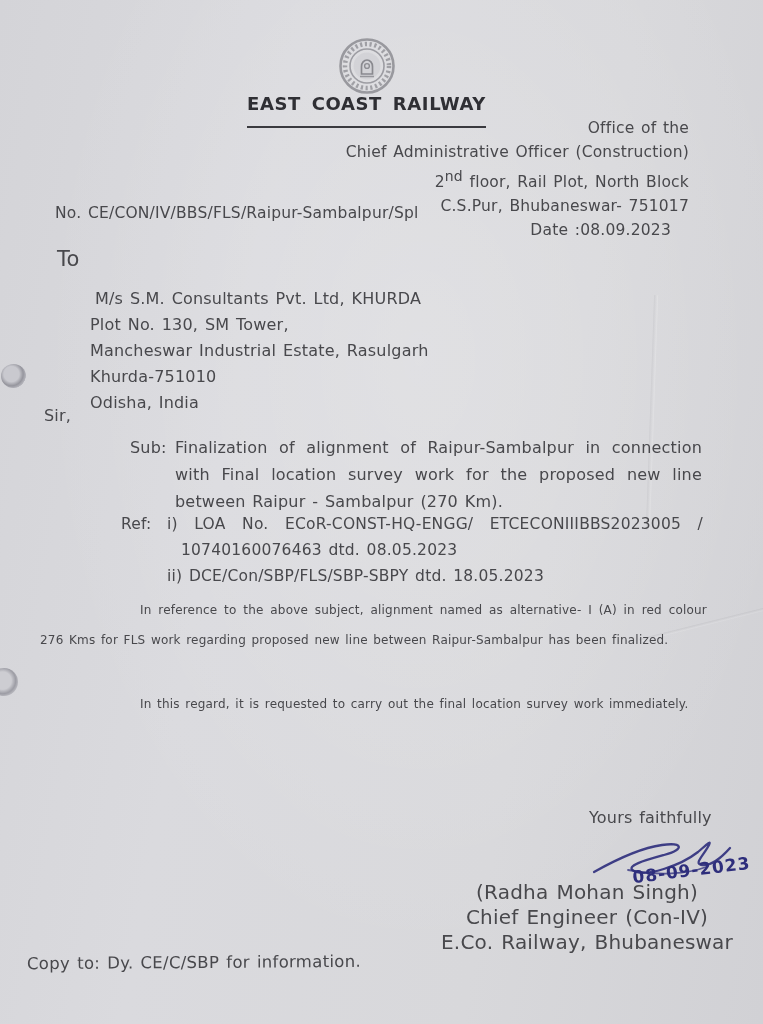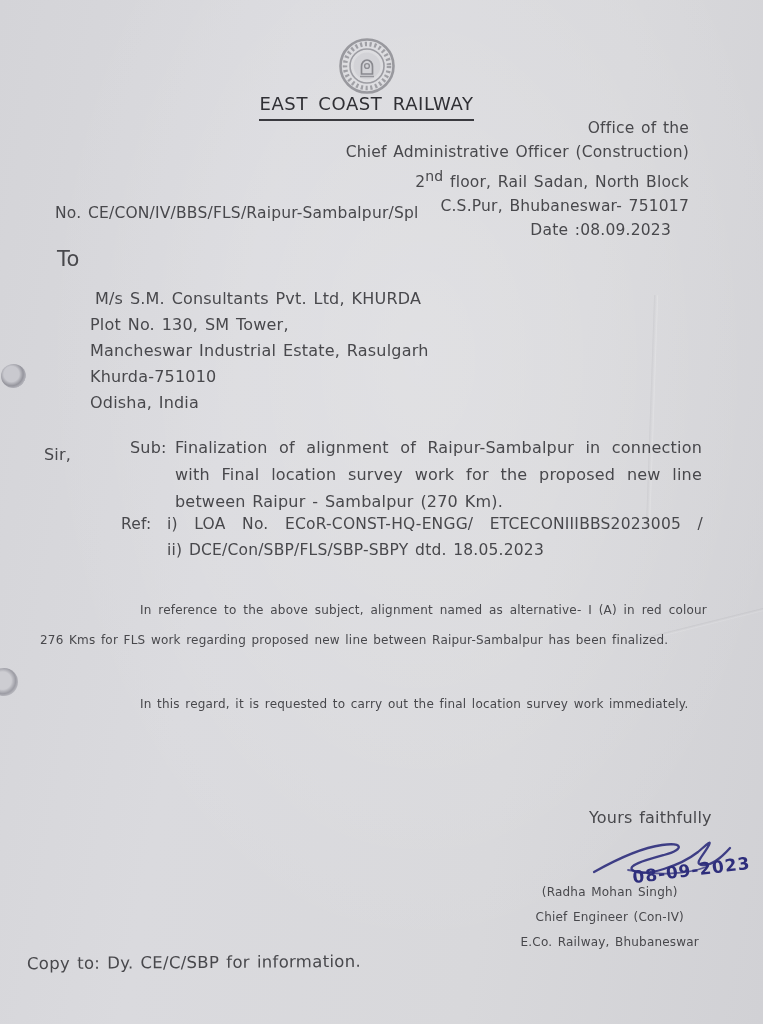--- a/index.html
+++ b/index.html
@@ -50,25 +50,25 @@
   .letterhead {
     position: absolute;
     top: 36px; left: 0; width: 100%;
     display: flex; flex-direction: column; align-items: center;
     transform: translateX(-15px);
   }
   .emblem { width: 60px; height: 60px; opacity: 0.82; }
   .railway-name {
     margin-top: -3px;
     font-size: 18px;
-    font-weight: normal;
+    font-weight: bold;
     letter-spacing: 0.6px;
     color: #2f2f34;
     border-bottom: 2.5px solid #3a3a3f;
-    padding-bottom: 5px;
+    padding-bottom: 12px;
     word-spacing: 4px;
   }
   
   .office-block {
     position: absolute;
     top: 116px; right: 74px;
     text-align: right;
     font-size: 15.5px;
     line-height: 24px;
     white-space: nowrap;
@@ -82,21 +82,21 @@
     white-space: nowrap;
   }
   .to-label { position: absolute; left: 57px; top: 247px; font-size: 21px; }
   .recipient {
     position: absolute;
     left: 90px; top: 286px;
     font-size: 16px;
     line-height: 26px;
   }
   .recipient .r-line-first { padding-left: 5px; }
-  .salutation { position: absolute; left: 44px; top: 406px; font-size: 16px; margin-top: 39px; }
+  .salutation { position: absolute; left: 44px; top: 406px; font-size: 16px; }
 
   .subject-block {
     position: absolute;
     left: 130px; top: 434px;
     width: 572px;
     display: flex;
     font-size: 16px;
     line-height: 27px;
     justify-content: space-between;
   }
@@ -144,23 +144,23 @@
     left: 44px; top: 24px;
     color: #2e2e7c;
     font-size: 17px;
     font-weight: bold;
     letter-spacing: 1px;
     transform: rotate(-7deg);
     white-space: nowrap;
   }
   .signatory {
     position: absolute;
-    right: 64px; top: 880px;
+    right: 30px; top: 880px;
     text-align: center;
-    font-size: 12px;
+    font-size: 20px;
     line-height: 25px;
     white-space: nowrap;
   }
   .copy-to {
     position: absolute;
     left: 27px; top: 953px;
     font-size: 16.5px;
     letter-spacing: 0.3px;
     transform: rotate(-0.4deg);
   }
@@ -184,21 +184,21 @@
       <path d="M24.5 38 v-7.5 a5.5 6.5 0 0 1 11 0 V38 Z" fill="none" stroke="#66666d" stroke-width="1.7" opacity="0.85"></path>
       <circle cx="30" cy="30" r="2.4" fill="none" stroke="#66666d" stroke-width="1.4" opacity="0.8"></circle>
       <path d="M23 40.5 h14" stroke="#66666d" stroke-width="1.5" opacity="0.7"></path>
     </svg>
     <div class="railway-name">EAST COAST RAILWAY</div>
   </div>
 
   <div class="office-block">
     <div>Office of the</div>
     <div>Chief Administrative Officer (Construction)</div>
-    <div><span>2</span><sup>nd</sup><span> floor, Rail Sadan, North Block</span></div>
+    <div><span>2</span><sup>nd</sup><span> floor, Rail Plot, North Block</span></div>
     <div>C.S.Pur, Bhubaneswar- 751017</div>
     <div class="date-line">Date :08.09.2023</div>
   </div>
 
   <div class="ref-no">No. CE/CON/IV/BBS/FLS/Raipur-Sambalpur/Spl</div>
 
   <div class="to-label">To</div>
   <div class="recipient">
     <div class="r-line-first">M/s S.M. Consultants Pvt. Ltd, KHURDA</div>
     <div>Plot No. 130, SM Tower,</div>
@@ -211,20 +211,21 @@
 
   <div class="subject-block">
     <div class="subject-label">Sub:</div>
     <div class="subject-text">Finalization of alignment of Raipur-Sambalpur in connection with Final location survey work for the proposed new line between Raipur - Sambalpur (270 Km).</div>
   </div>
 
   <div class="reference-block">
     <div class="reference-label">Ref:</div>
     <div class="reference-items">
       <div class="ref-item-1a">i) LOA No. ECoR-CONST-HQ-ENGG/ ETCECONIIIBBS2023005 /</div>
+      <div class="ref-item-1b">10740160076463 dtd. 08.05.2023</div>
       <div>ii) DCE/Con/SBP/FLS/SBP-SBPY dtd. 18.05.2023</div>
     </div>
   </div>
 
   <div class="para para-1">In reference to the above subject, alignment named as alternative- I (A) in red colour 276 Kms for FLS work regarding proposed new line between Raipur-Sambalpur has been finalized.</div>
   <div class="para para-2">In this regard, it is requested to carry out the final location survey work immediately.</div>
 
   <div class="valediction">Yours faithfully</div>
 
   <div class="signature-wrap">

